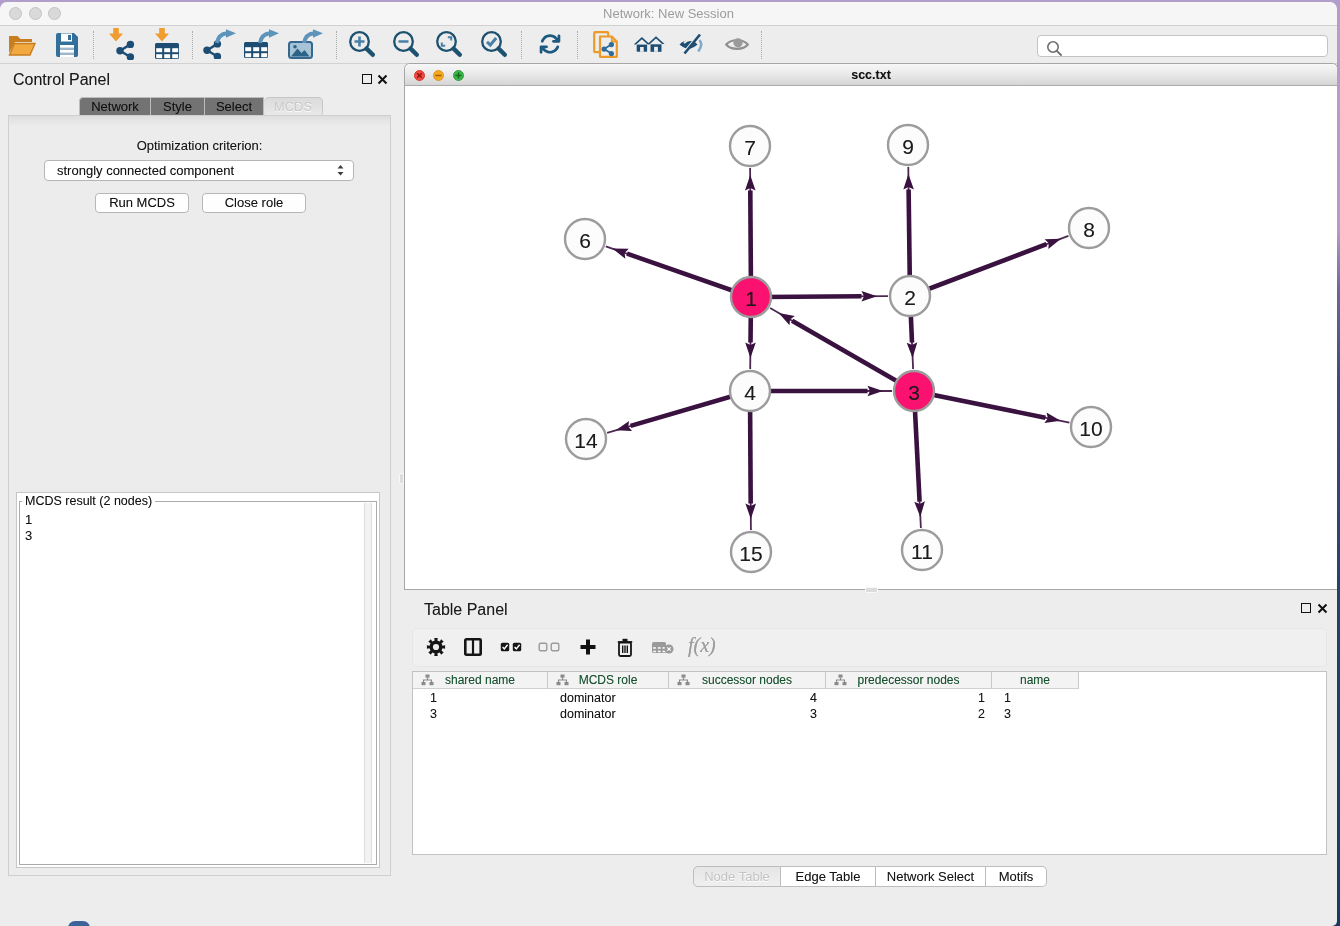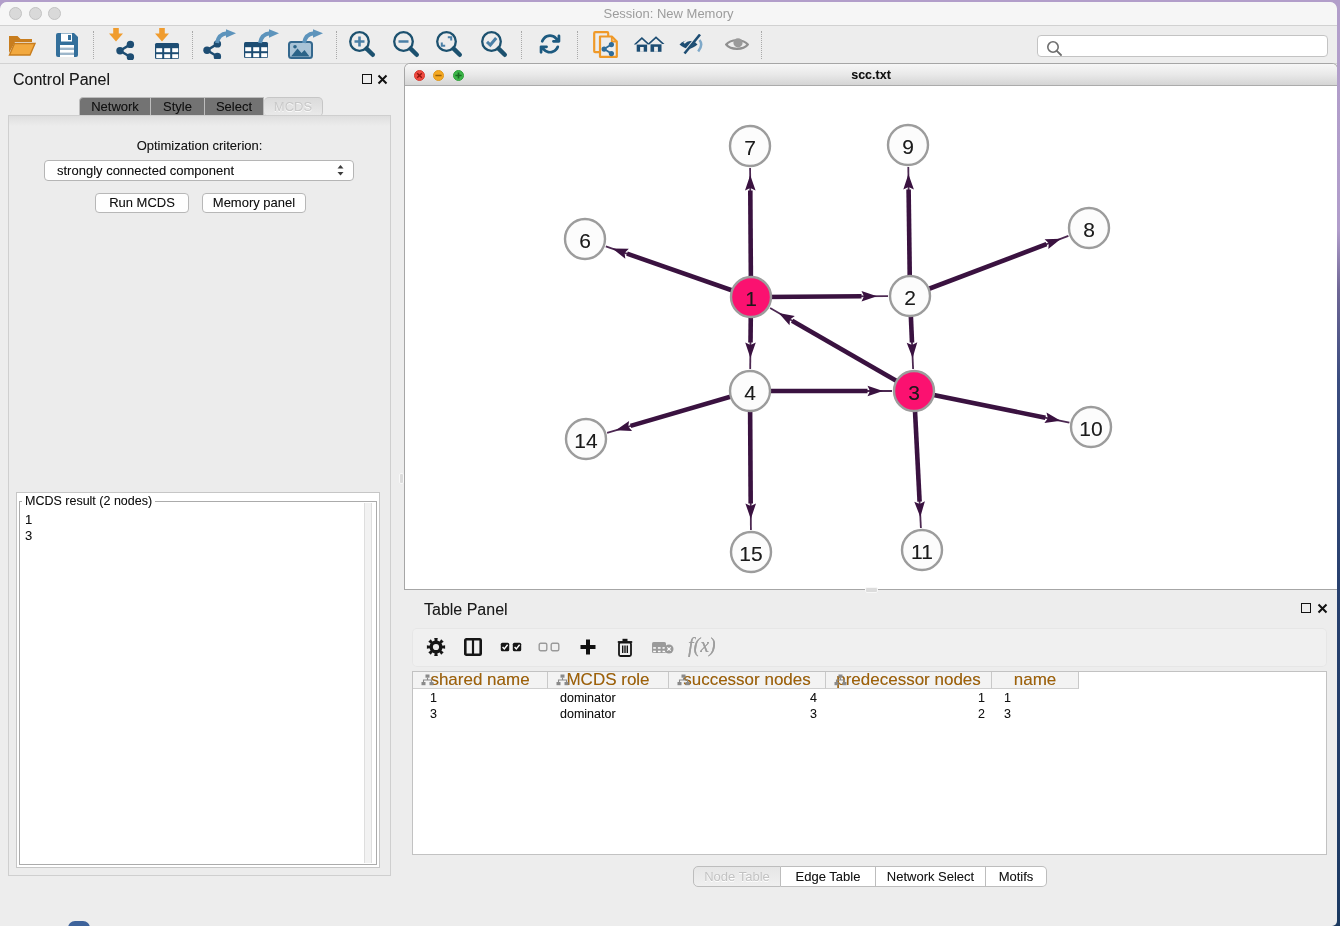--- a/index.html
+++ b/index.html
@@ -62,42 +62,42 @@
 #nettitletext { position:absolute; left:0; right:0; top:4px; text-align:center;
   font-size:12.5px; font-weight:bold; color:#111; }
 .light { position:absolute; top:6px; width:11px; height:11px; border-radius:50%; }
 
 #tablepanel { position:absolute; left:399px; top:595px; width:938px; height:296px; }
 #ttool { position:absolute; left:13px; top:33px; height:36px; }
 #thetable { position:absolute; left:13px; top:74px; width:915px; height:184px;
   background:#fff; border:1px solid #c2c2c2; }
 .hcell { position:absolute; top:0; height:17px; background:#f3f3f3;
   border-right:1px solid #c9c9c9; border-bottom:1px solid #cfcfcf;
-  font-size:17px; color:#a16207; text-align:center; line-height:16px; }
+  font-size:12px; color:#14532d; text-align:center; line-height:16px; }
 .trow { position:absolute; font-size:12.5px; color:#111; height:16px; line-height:16px; }
 #btabs { position:absolute; left:294px; top:269px; height:21px; display:flex; }
 .btab { height:21px; border:1px solid #bdbdbd; border-left:none; background:#fff;
   font-size:13px; color:#141414; text-align:center; line-height:19px; }
 
 #statusbar { position:absolute; left:0; top:891px; width:100%; height:33px;
   border-top:1px solid #c6c6c6; background:#ededed; }
 #listbtn { position:absolute; left:10px; top:4px; width:30px; height:24px; background:#fdfdfd;
   border:1px solid #b5b5b5; border-radius:4px; }
 #membtn { position:absolute; left:1254px; top:4px; width:77px; height:24px; background:#fbfbfb;
   border:1px solid #b9b9b9; border-radius:2px; font-size:12.5px; color:#111; line-height:22px; }
 </style>
 </head>
 <body>
 <div id="navy"></div>
 <div id="win">
   <div id="titlebar">
     <div class="tl" style="left:9px"></div>
     <div class="tl" style="left:28.5px"></div>
     <div class="tl" style="left:48px"></div>
-    <div id="titletext">Session: New Memory</div>
+    <div id="titletext">Network: New Session</div>
   </div>
   <div id="toolbar">
     <svg class="ticon" width="30" height="30" viewBox="0 0 30 30" xmlns="http://www.w3.org/2000/svg" style="left:7.0px; top:3.0px">
         <path d="M2 7 L10.5 7 L13.5 10 L25 10 L25 13 L8 13 L2 24 Z" fill="#c87d1e"></path>
         <path d="M7.5 14.5 L28 14.5 L23 26 L2.5 26 Z" fill="#f2a93f" stroke="#c87d1e" stroke-width="1.4"></path>
       </svg>
       <svg class="ticon" width="27" height="28" viewBox="0 0 27 28" xmlns="http://www.w3.org/2000/svg" style="left:52.5px; top:4.0px">
         <path d="M3 5 Q3 3 5 3 L21 3 L25 7 L25 25 Q25 27 23 27 L5 27 Q3 27 3 25 Z" fill="#336f9b"></path>
         <rect x="8" y="3.5" width="11" height="8" fill="#fff"></rect>
         <rect x="15" y="5" width="3" height="5" fill="#336f9b"></rect>
@@ -253,21 +253,21 @@
     <div class="ctab sel" style="width:59px">MCDS</div>
   </div>
   <div id="cframe">
     <div style="position:absolute;left:0;top:0;width:100%;height:10px;background:linear-gradient(#dedede,#ececec);"></div>
     <div id="dropdown">strongly connected component<svg width="9" height="13" viewBox="0 0 9 13" xmlns="http://www.w3.org/2000/svg" style="position:absolute;right:8px;top:3px">
           <path d="M1.5 4.5 L4.5 1 L7.5 4.5 Z" fill="#3c3c3c"></path>
           <path d="M1.5 8 L4.5 11.5 L7.5 8 Z" fill="#3c3c3c"></path>
         </svg></div>
     <div id="optlabel">Optimization criterion:</div>
     <div class="btn" style="left:86px; width:94px;">Run MCDS</div>
-    <div class="btn" style="left:193px; width:104px;">Memory panel</div>
+    <div class="btn" style="left:193px; width:104px;">Close role</div>
     <div id="groupbox">
       <div id="groupline"></div>
       <div id="grouptitle">MCDS result (2 nodes)</div>
       <div id="grouptext">1<br>3</div>
       <div id="groupscroll"></div>
     </div>
   </div>
 
   <div id="netwin">
     <div id="nettitle">

